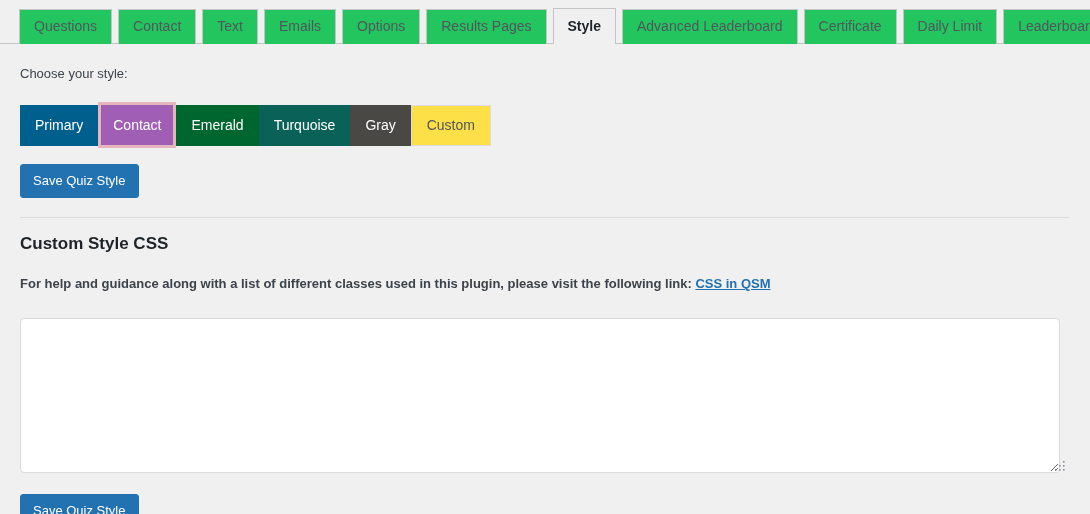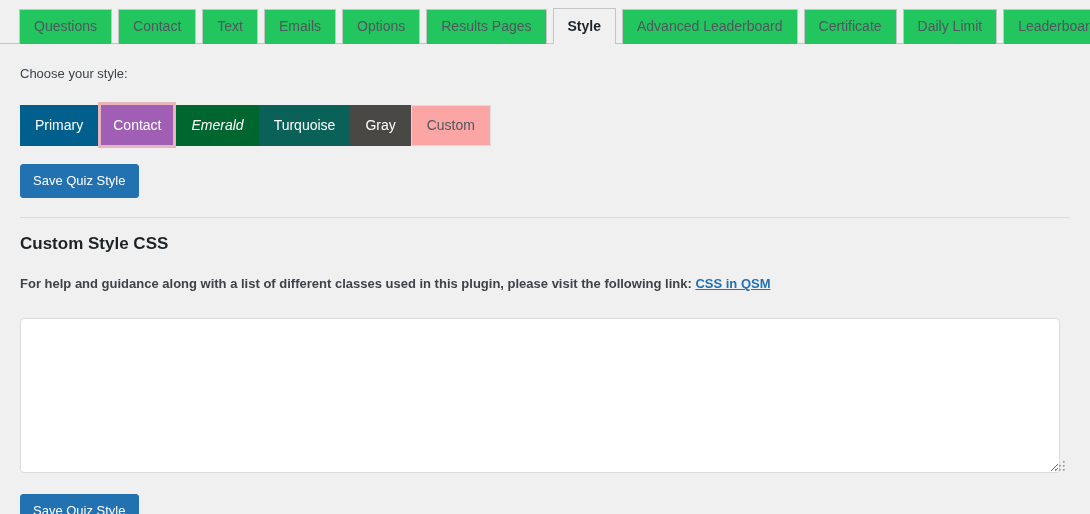--- a/index.html
+++ b/index.html
@@ -204,24 +204,24 @@
     <div class="tab">Leaderboards</div>
   </div>
 
 <div class="content">
 
   <p class="choose-label">Choose your style:</p>
 
   <div class="style-row" id="style-row">
       <button class="style-btn" style="background: rgb(0, 95, 141); color: rgb(255, 255, 255);">Primary</button>
       <button class="style-btn selected" style="background: rgb(160, 95, 180); color: rgb(255, 255, 255); border-color: rgb(229, 183, 189);">Contact</button>
-      <button class="style-btn" style="background: rgb(0, 102, 47); color: rgb(255, 255, 255); font-style: italic;">Emerald</button>
+      <button class="style-btn" style="background: rgb(0, 102, 47); color: rgb(255, 255, 255);">Emerald</button>
       <button class="style-btn" style="background: rgb(10, 97, 88); color: rgb(255, 255, 255);">Turquoise</button>
       <button class="style-btn" style="background: rgb(74, 72, 69); color: rgb(255, 255, 255);">Gray</button>
-      <button class="style-btn custom" style="background: #fca5a5; color: rgb(80, 87, 94); text-align: center;">Custom</button>
+      <button class="style-btn custom" style="background: #fde047; color: rgb(80, 87, 94); text-align: center;">Custom</button>
     </div>
 
   <button class="btn-primary save-top">Save Quiz Style</button>
 
   <hr class="divider">
 
   <h2 class="section-title">Custom Style CSS</h2>
 
   <p class="help-text">
     <span>For help and guidance along with a list of different classes used in this plugin, please visit the following link: </span><a class="help-link" href="#">CSS in QSM</a>

